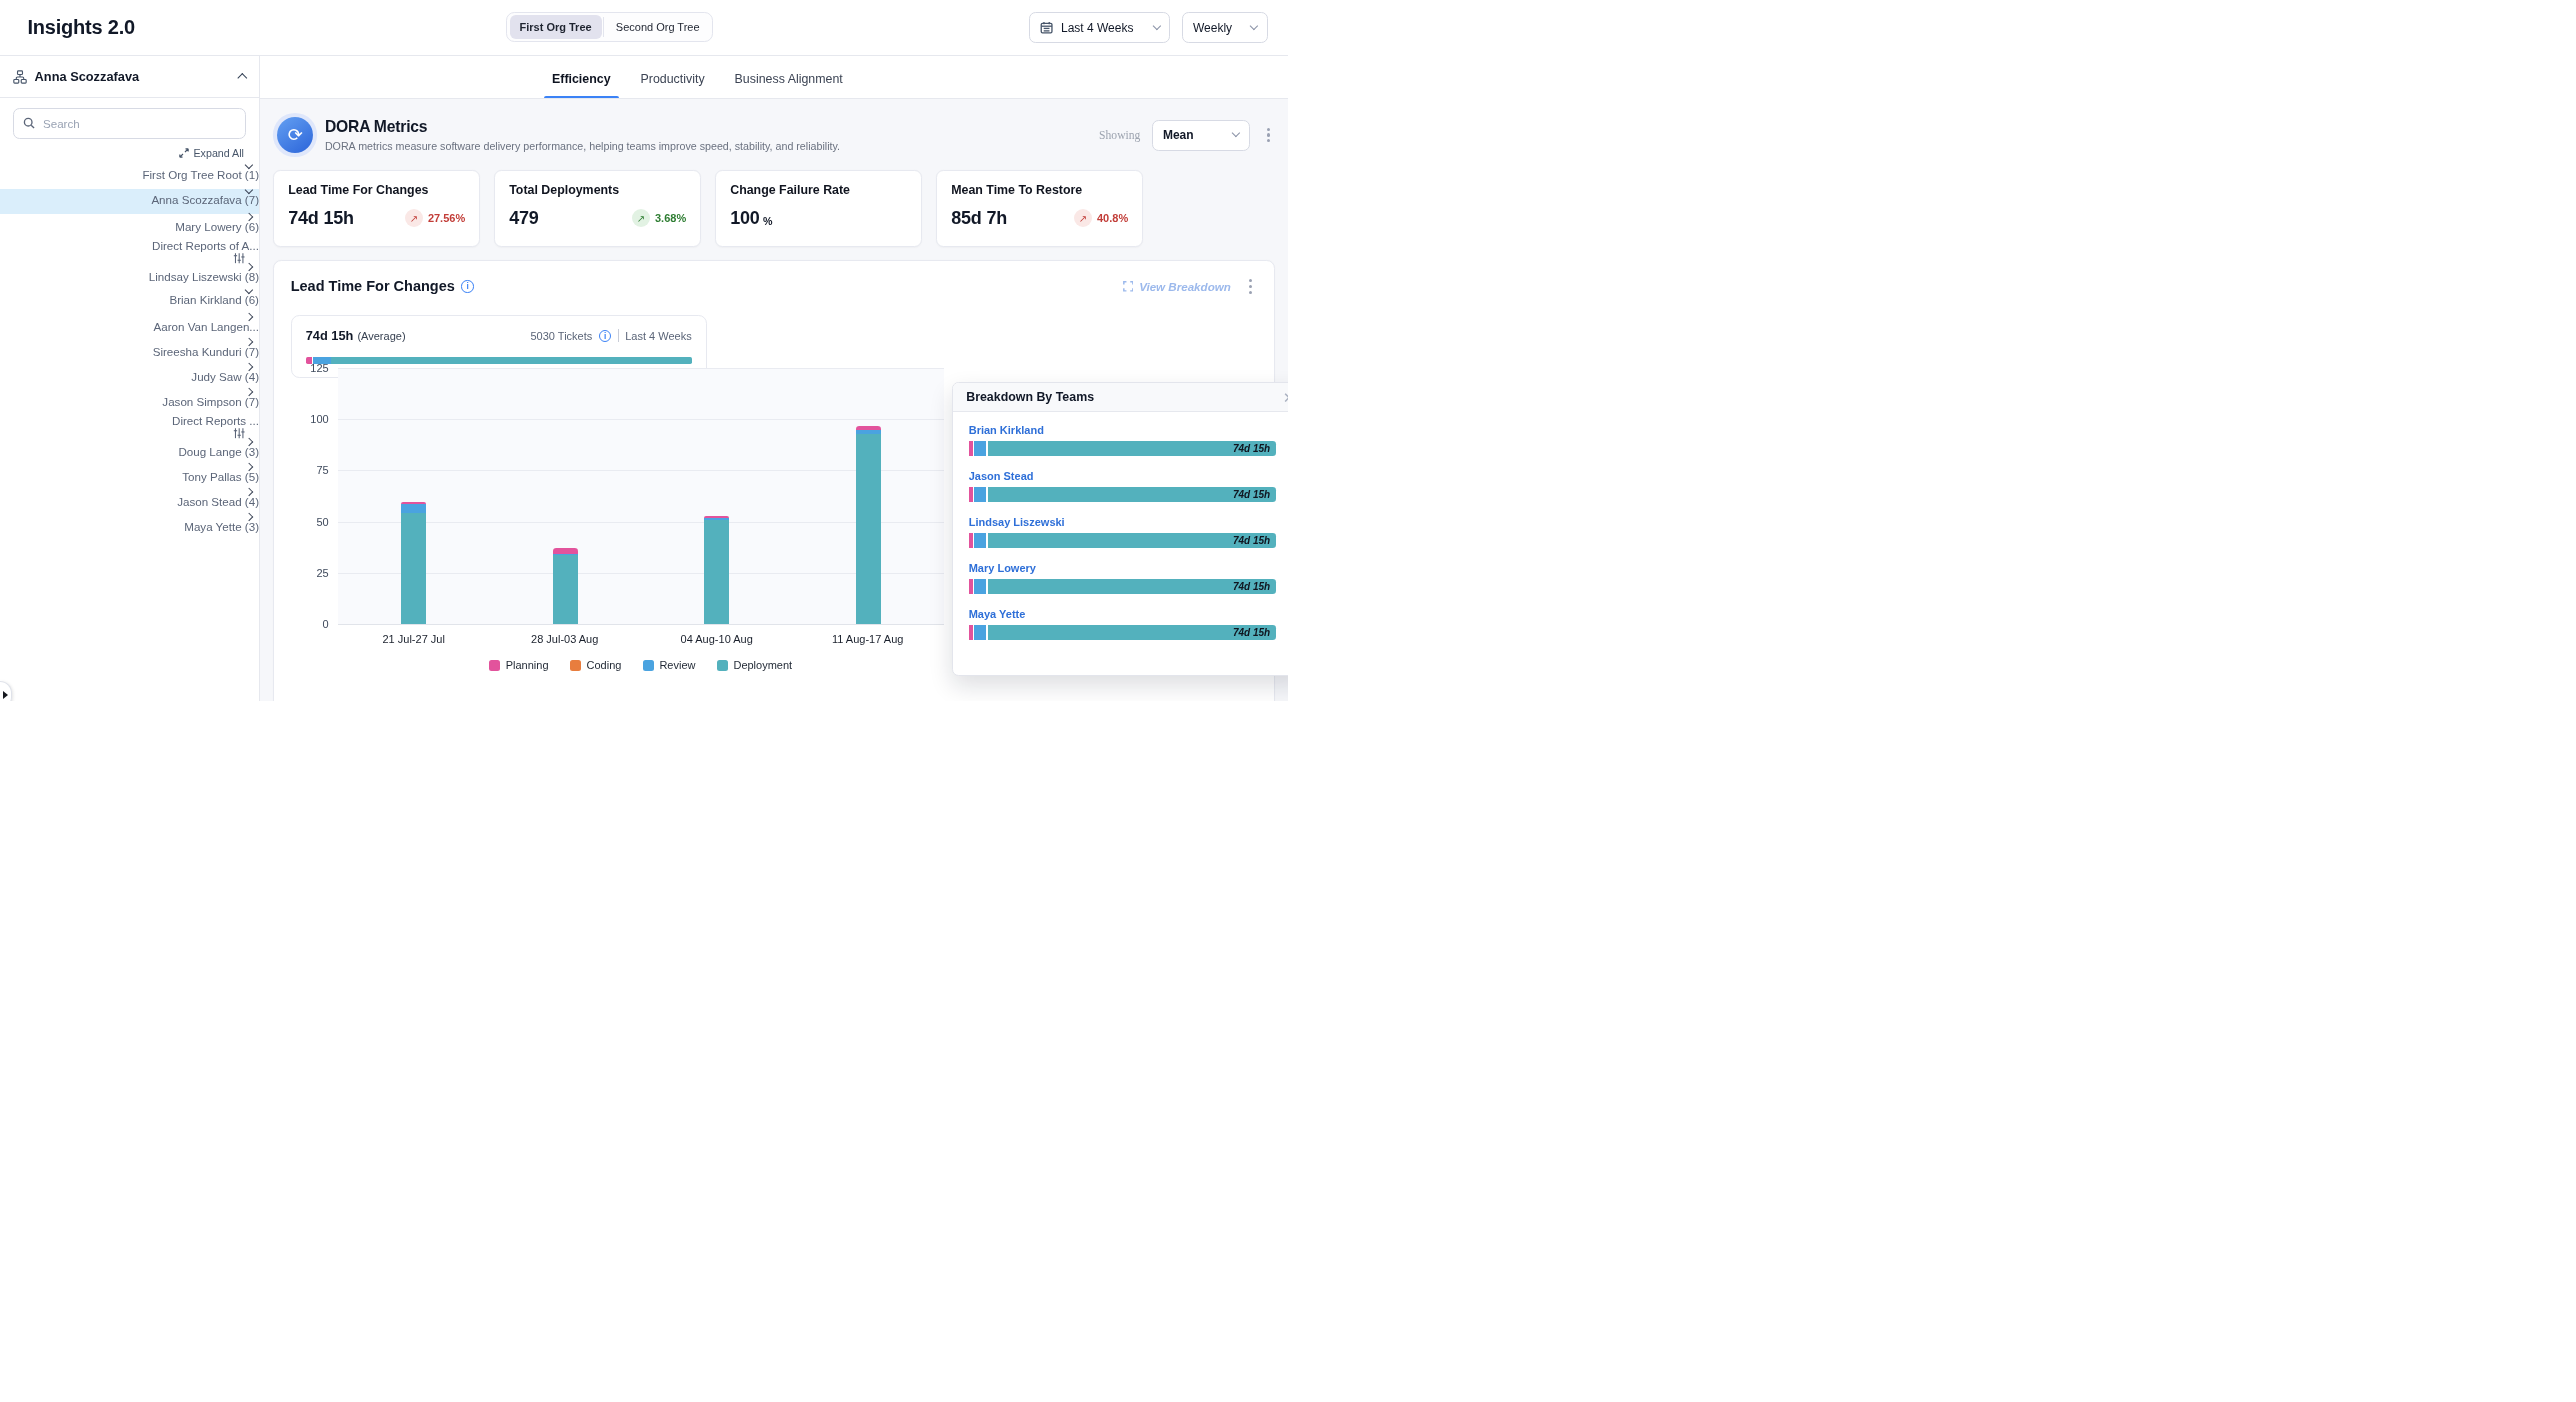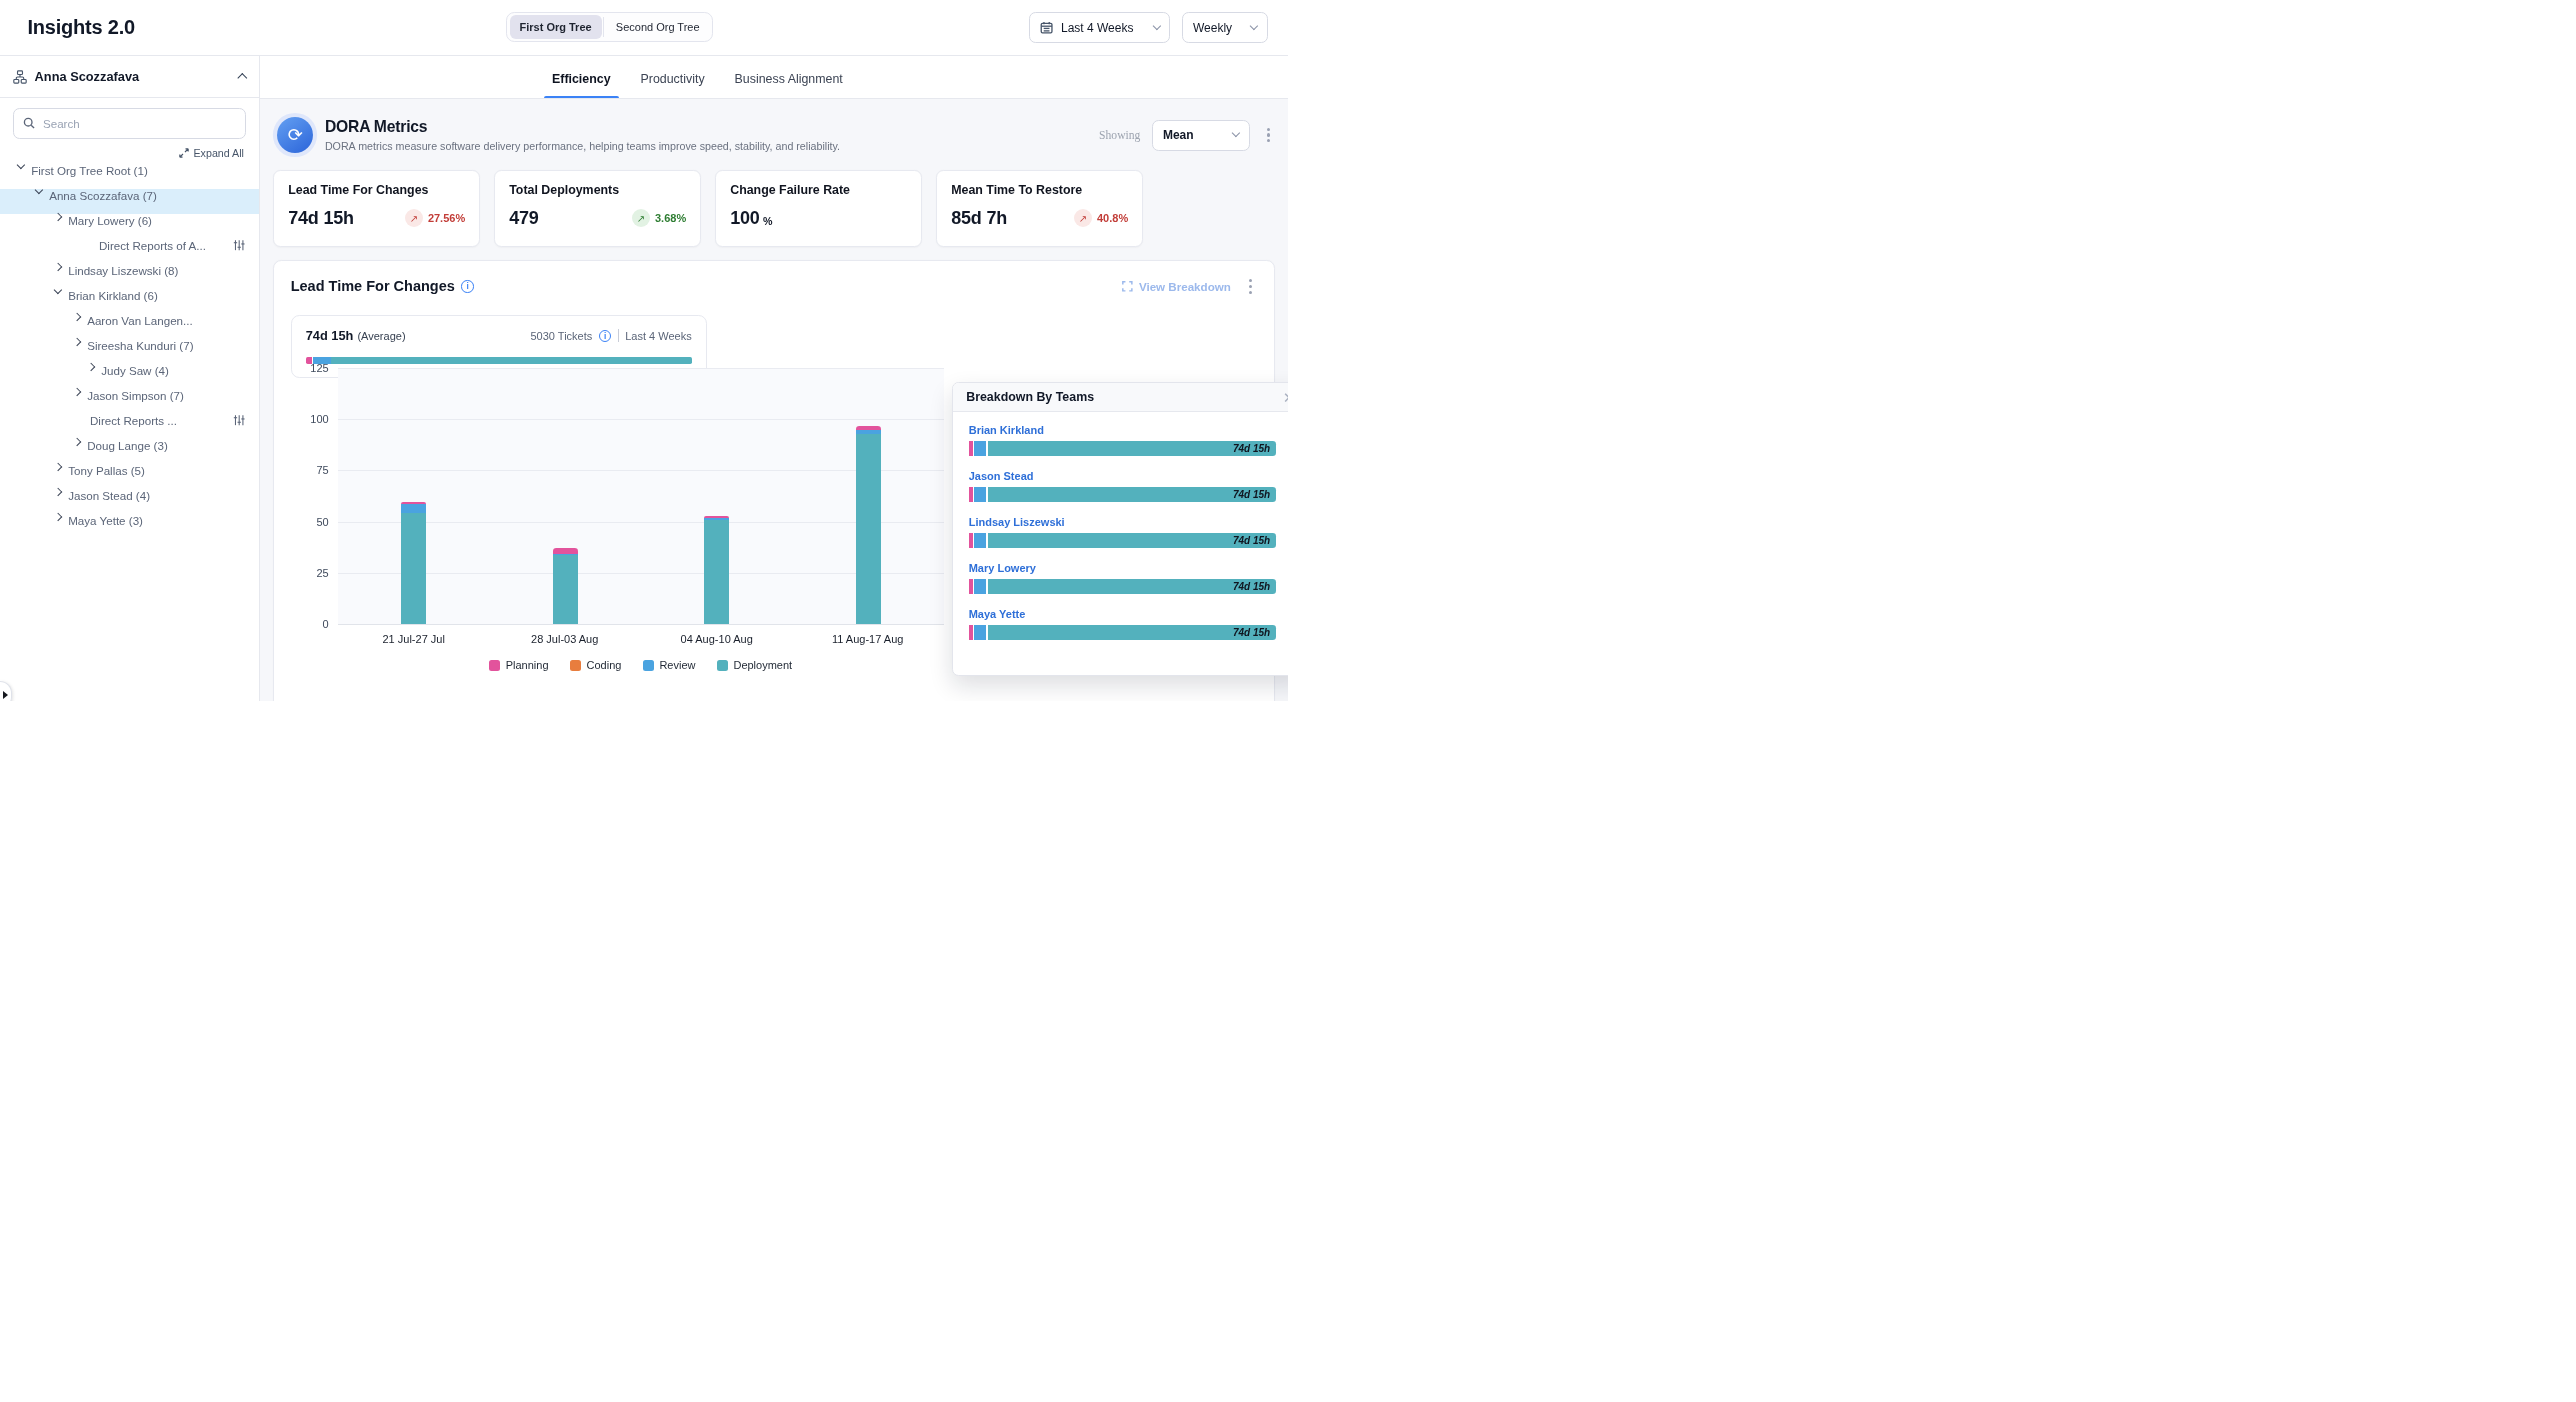--- a/index.html
+++ b/index.html
@@ -36,21 +36,21 @@
   .chev-up { width:6.6px; height:6.6px; border-right:1.7px solid #334155; border-bottom:1.7px solid #334155;
     transform:rotate(-135deg); margin-left:auto; margin-top:4.1px; }
   .search-box { margin:10px 13.2px 0; height:31px; border:0.8px solid #d7dae4; border-radius:6.6px;
     display:flex; align-items:center; gap:7.4px; padding:0 9px; }
   .search-box input { border:none; outline:none; font-size:11.6px; color:#334155; width:100%;
     font-family:"Liberation Sans",sans-serif; background:transparent; }
   .search-box input::placeholder { color:#9aa3b4; }
   .expand-row { display:flex; justify-content:flex-end; padding:8.3px 15px 3.3px; }
   .expand-all { display:flex; align-items:center; gap:4.1px; font-size:10.7px; color:#475569; cursor:pointer; }
   .tree { margin-top:1.7px; }
-  .tree-item { height:25px; display:flex; align-items:flex-start; font-size:11.6px; color:#5b6578; cursor:pointer; }
+  .tree-item { height:25px; display:flex; align-items:flex-end; font-size:11.6px; color:#5b6578; cursor:pointer;flex-direction:column; }
   .tree-item.selected { background:#daeefb; }
   .tree-item .chev { width:5.8px; height:5.8px; border-right:1.5px solid #3b4456; border-bottom:1.5px solid #3b4456;
     flex:none; margin-right:7.4px; }
   .tree-item .chev.right { transform:rotate(-45deg); }
   .tree-item .chev.down  { transform:rotate(45deg); margin-top:-2.5px; }
   .tree-item .flt { margin-left:auto; margin-right:13.2px; flex:none; }
 
   .collapse-handle { position:absolute; left:0; top:625px; width:12.4px; height:28px; background:#fff;
     border:0.8px solid #dfe2ea; border-left:none; border-radius:0 14px 14px 0;
     box-shadow:0.8px 0.8px 3.3px rgba(0,0,0,.12); display:flex; align-items:center; z-index:40; cursor:pointer; }
@@ -95,21 +95,21 @@
   .badge.good .circ { background:#e2f2e3; color:#2e7d32; }
   .badge.good .pct { color:#2e7d32; }
 
   
   .panel { position:relative; margin-top:13.2px; background:#fff; border:0.8px solid #e7e9f0;
     border-radius:8.3px; height:463px; padding:15px 16.5px; box-shadow:0 0.8px 1.7px rgba(16,24,40,.03); }
   .panel-head { display:flex; align-items:center; }
   .panel-title { font-size:14.5px; font-weight:bold; display:flex; align-items:center; gap:6.6px; }
   .info { width:12.4px; height:12.4px; border:1.2px solid #3b82f6; color:#3b82f6; border-radius:50%;
     font-size:8.3px; display:inline-flex; align-items:center; justify-content:center; font-weight:bold; flex:none; }
-  .panel-right { margin-left:auto; display:flex; align-items:center; gap:13.2px; }
+  .panel-right { margin-left:auto; display:flex; align-items:center; gap:13.2px;font-style:italic; }
   .view-bd { display:flex; align-items:center; gap:5.8px; color:#9cb9ec; font-size:11.6px; font-weight:bold; cursor:pointer; }
 
   .summary { width:416px; border:0.8px solid #e7e9f0; border-radius:8.3px; margin-top:18px; padding:11.6px 14px 13.2px; }
   .sum-row1 { display:flex; align-items:baseline; }
   .sum-val { font-size:12.8px; font-weight:bold; }
   .sum-qual { font-size:11px; color:#374151; margin-left:4.1px; }
   .sum-meta { margin-left:auto; display:flex; align-items:center; gap:6.6px; font-size:11px; color:#5b6578; }
   .sum-sep { width:0.8px; height:13.2px; background:#c9cdd8; }
   .sum-bar { display:flex; height:7.4px; margin-top:14px; border-radius:1.7px; overflow:hidden; gap:0.8px; }
   .sum-bar i { display:block; height:100%; }

